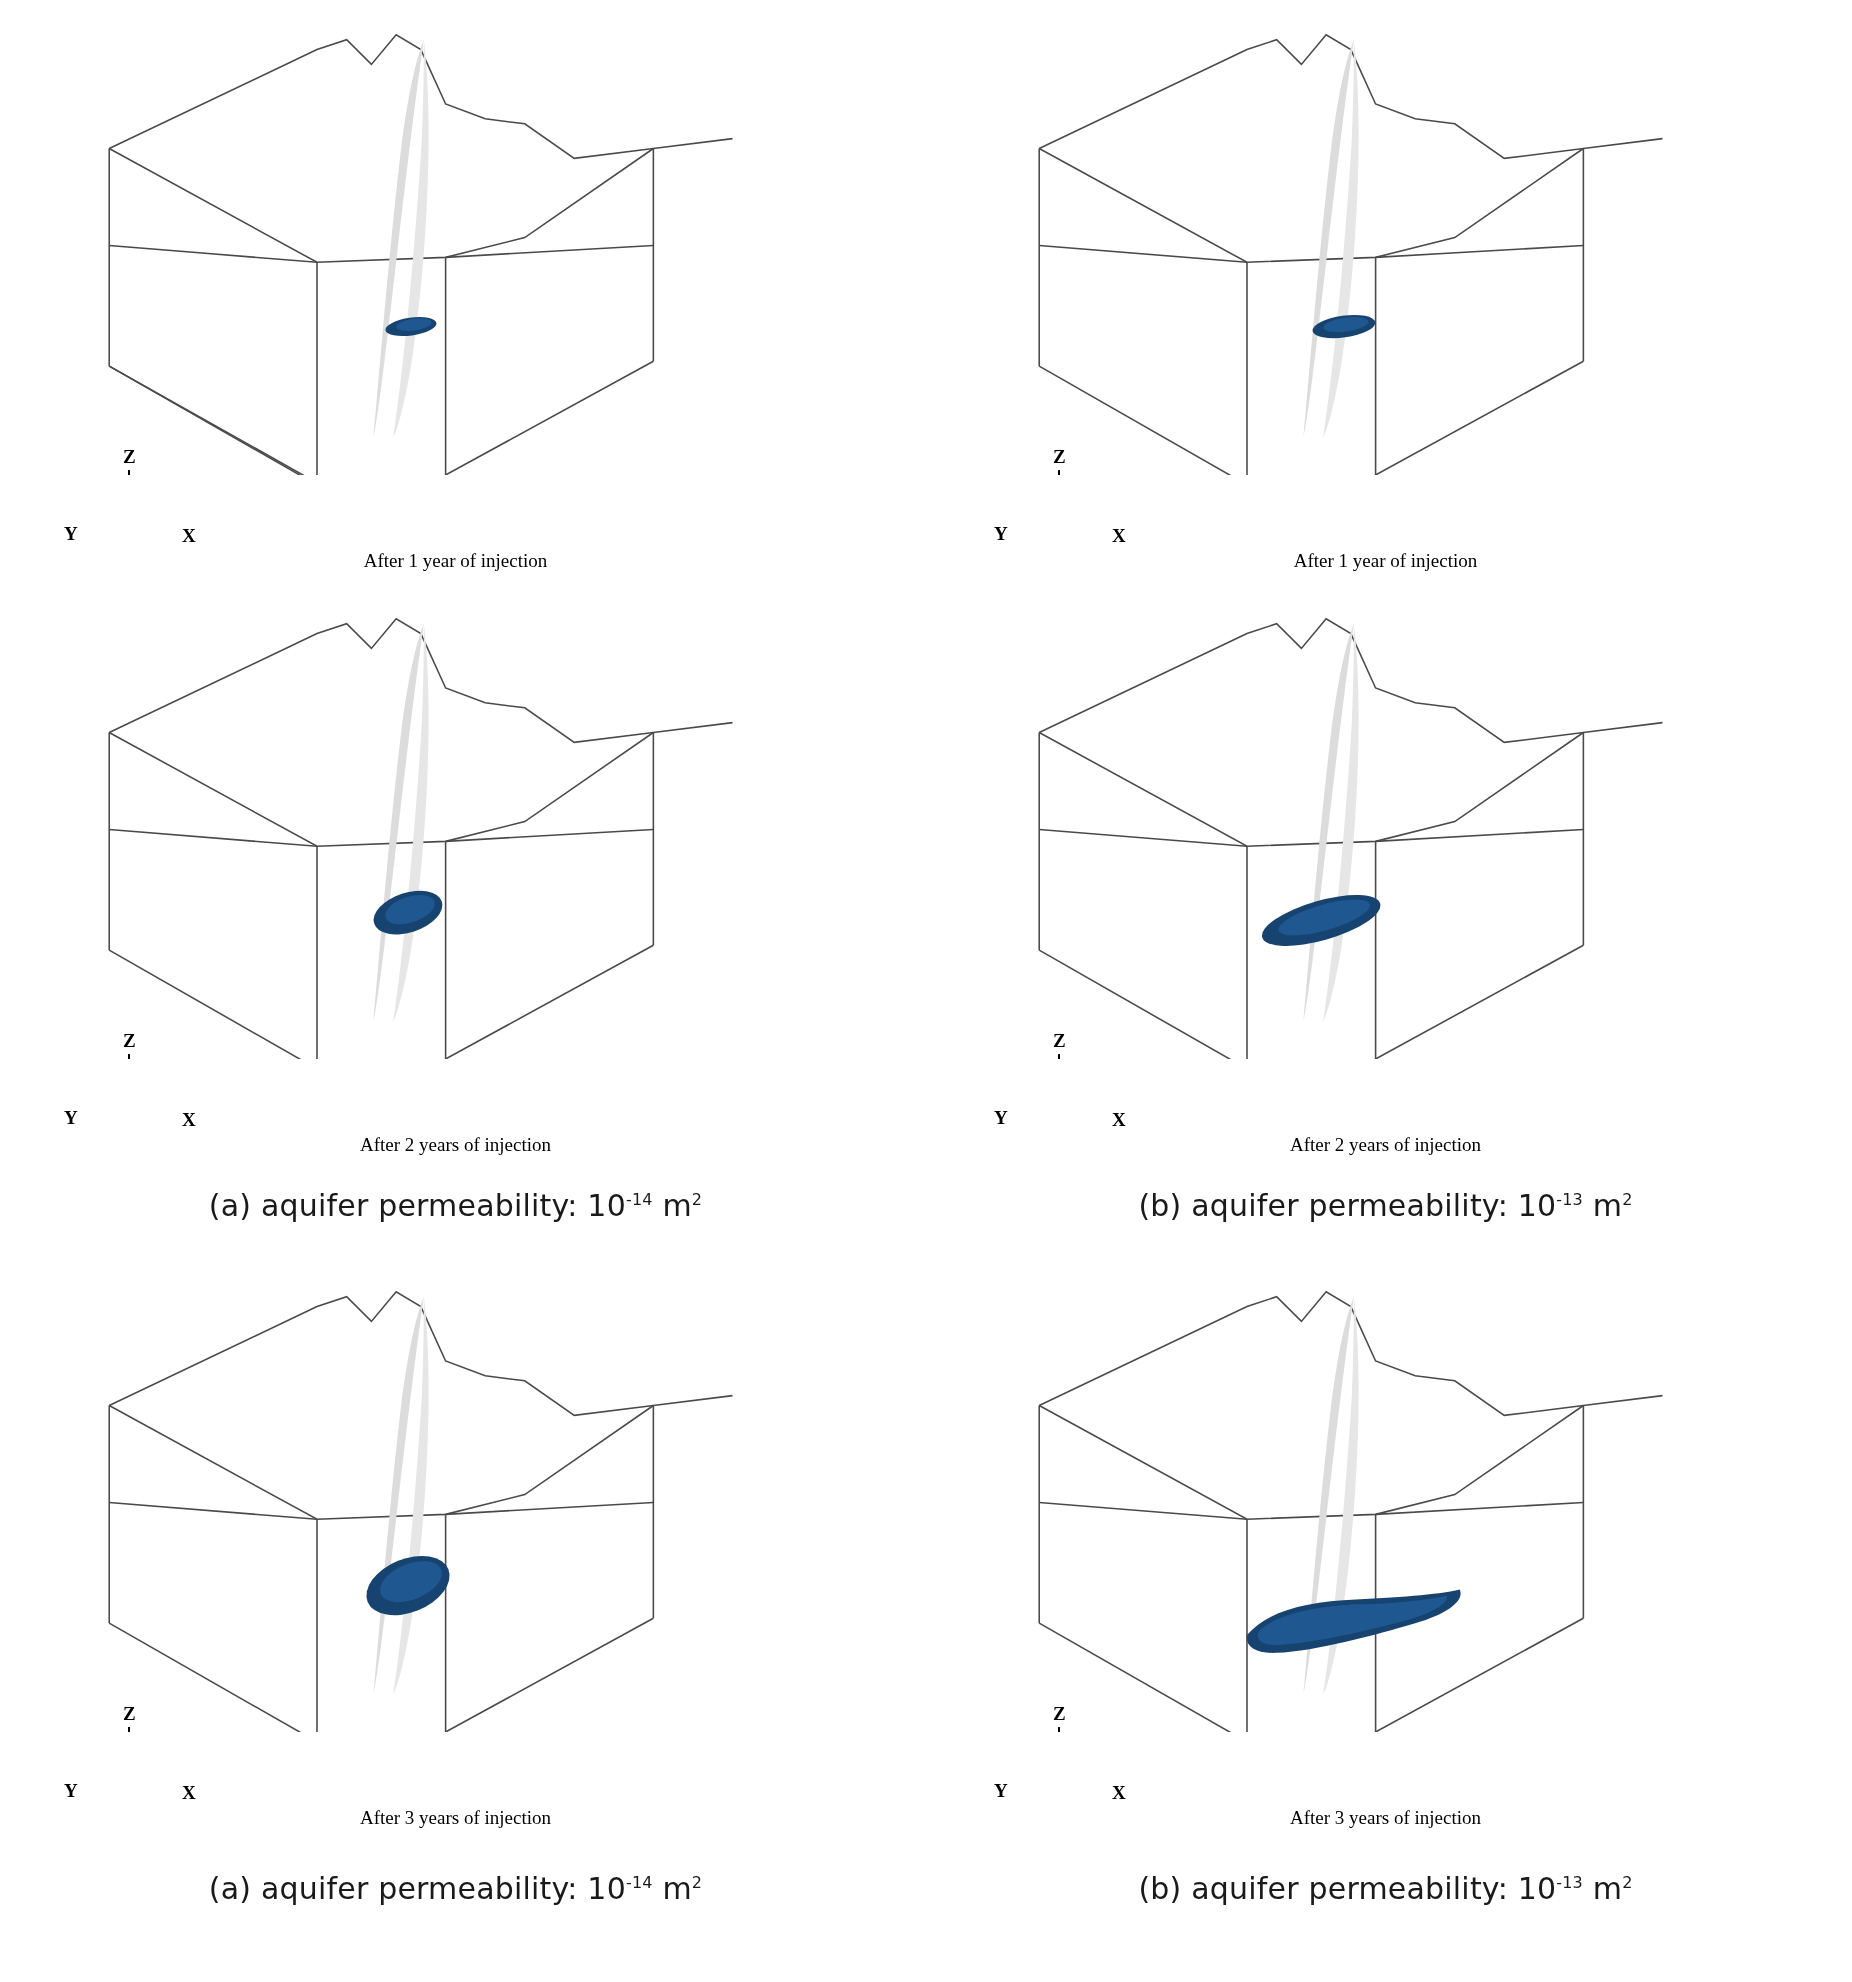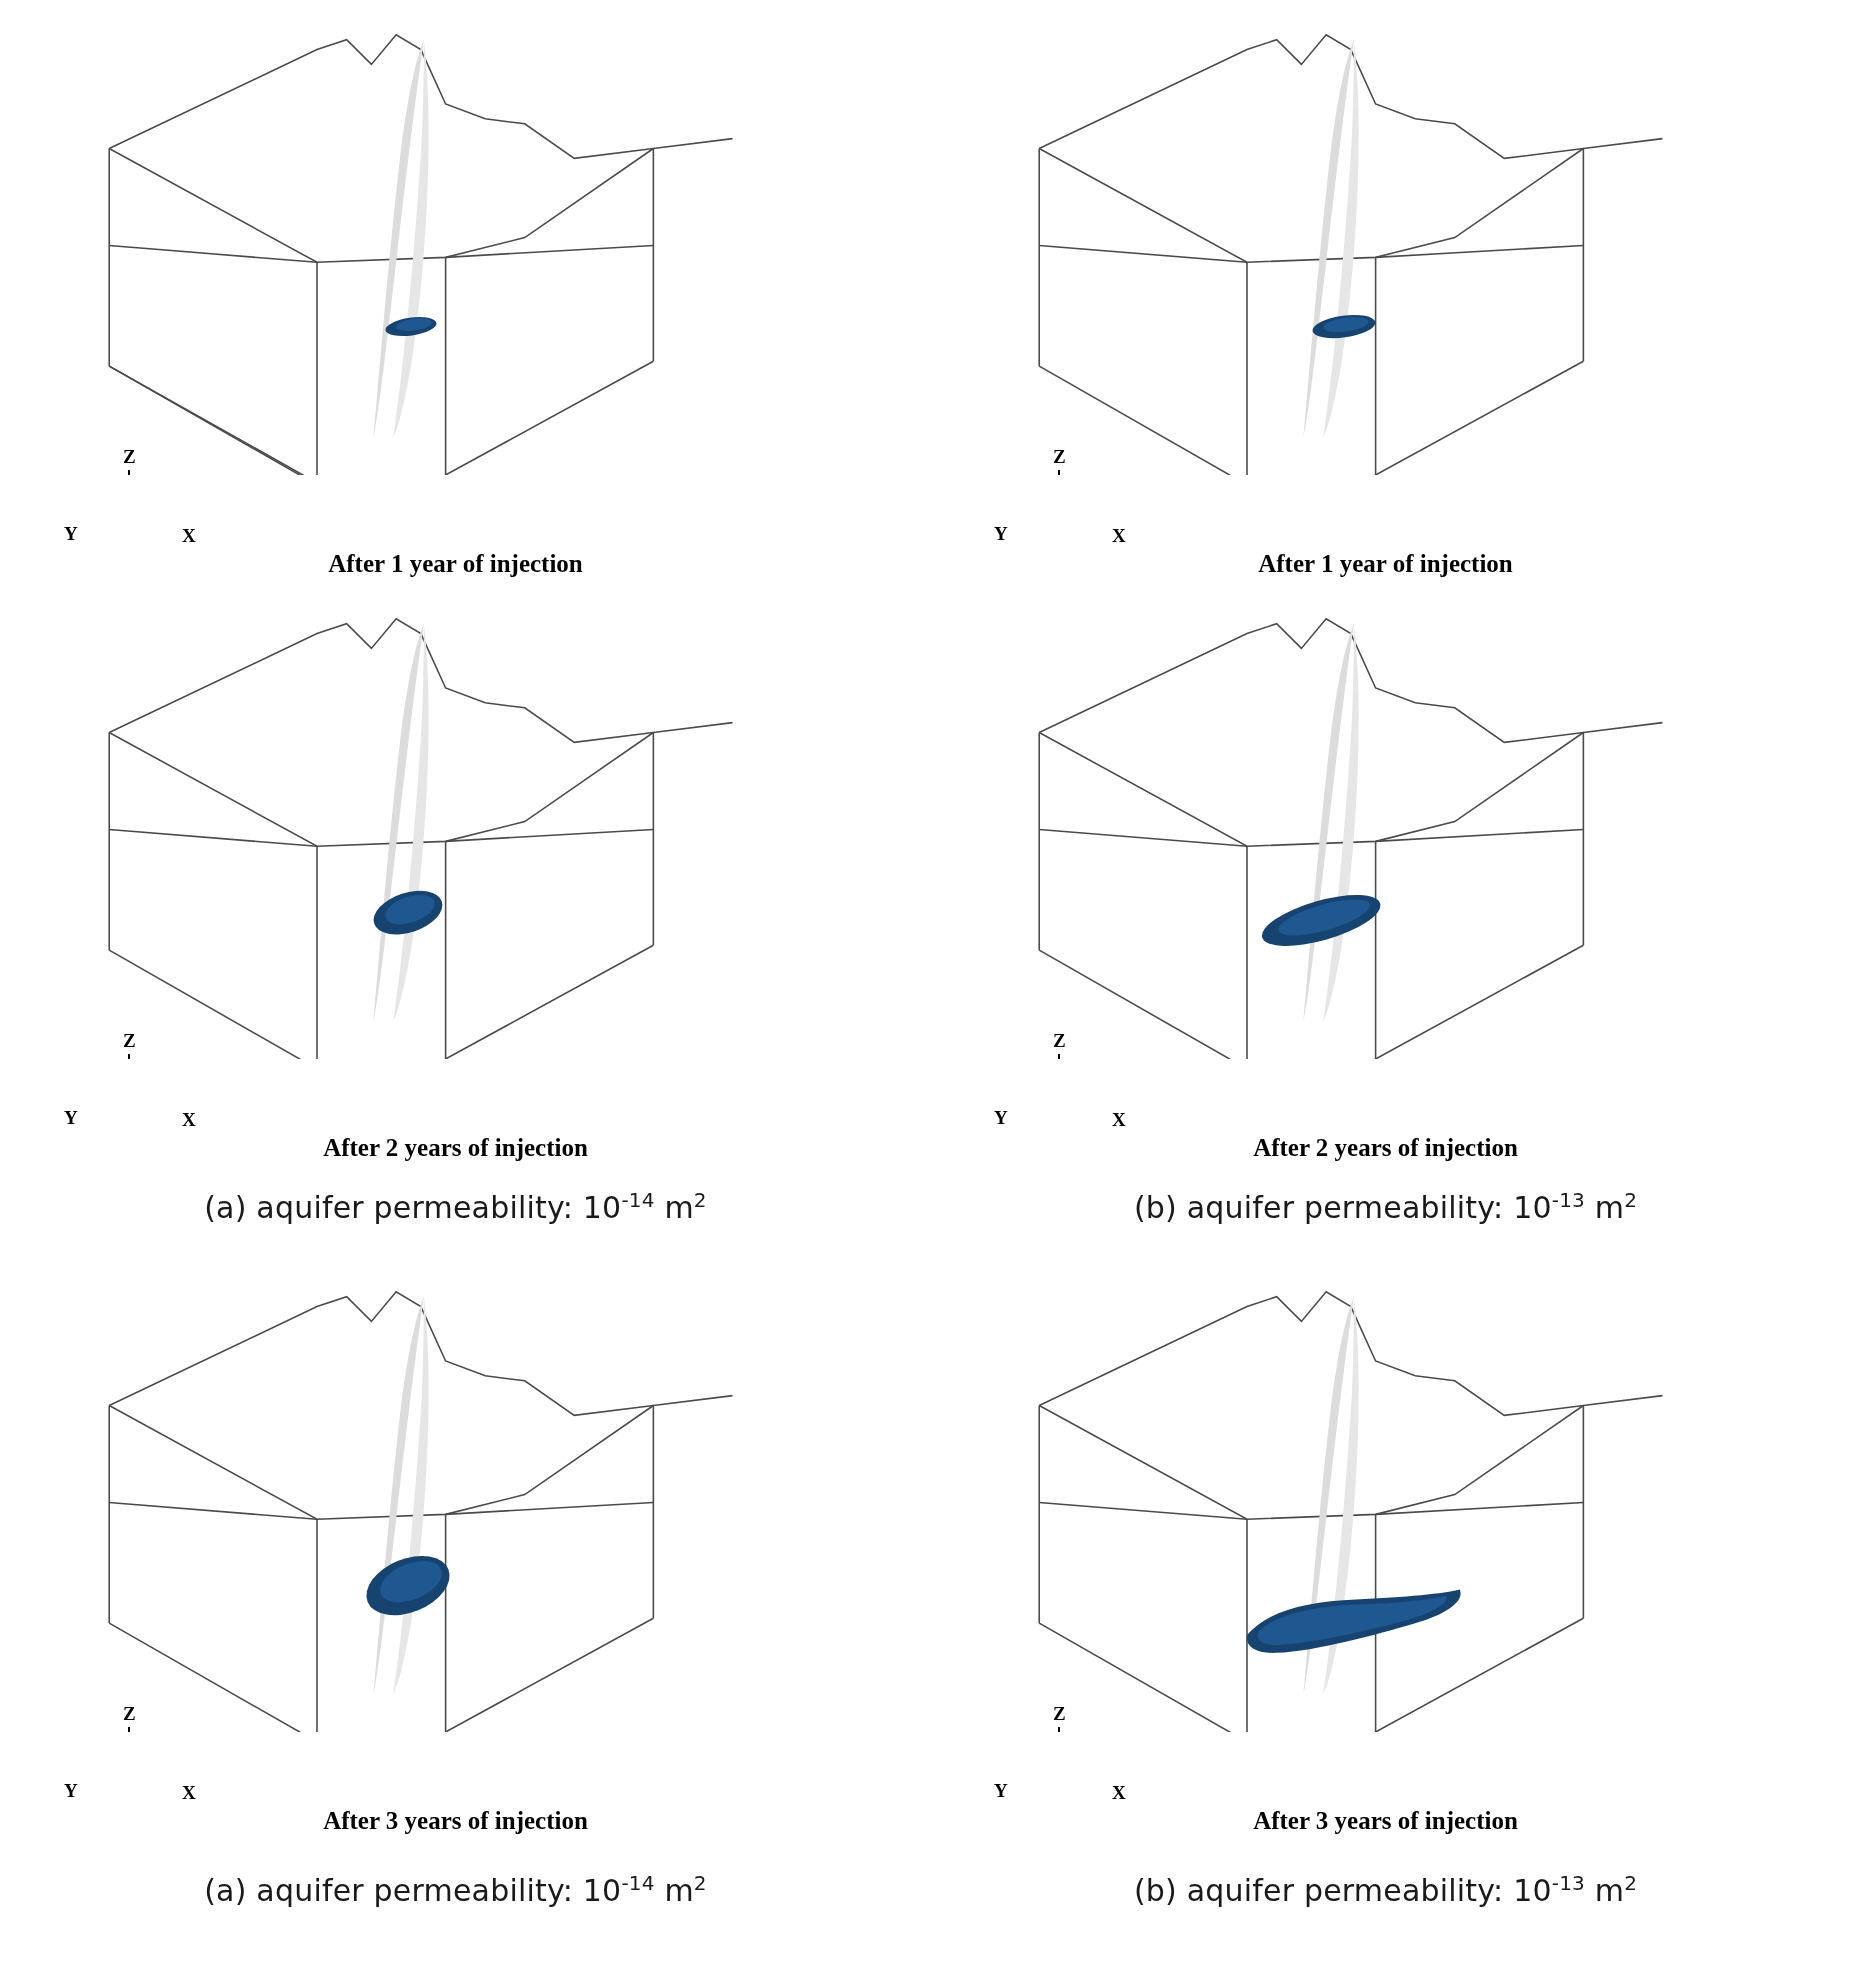--- a/index.html
+++ b/index.html
@@ -8,35 +8,35 @@
 
   .panel{position:absolute;width:871px;height:554px;}
   .panel .box{position:absolute;left:0;top:0;width:871px;height:465px;}
   .panel svg{display:block;}
 
   .caption{
     position:absolute;
     width:871px;
     text-align:center;
     font-family:"Liberation Serif",serif;
-    font-weight:bold;
-    font-size:25px;
+    font-weight:normal;
+    font-size:19px;
     color:#000;
   }
 
   .subcaption{
     position:absolute;
     width:871px;
     text-align:center;
     font-family:"DejaVu Sans",sans-serif;
     font-size:30px;
     color:#1a1a1a;
     letter-spacing:0.2px;
   }
-  .subcaption sup{font-size:20px;vertical-align:super;}
+  .subcaption sup{font-size:16px;vertical-align:super;}
 
   
   .axlabel{
     position:absolute;
     font-family:"Liberation Serif",serif;
     font-weight:bold;
     font-size:19px;
     color:#000;
   }
 </style>

